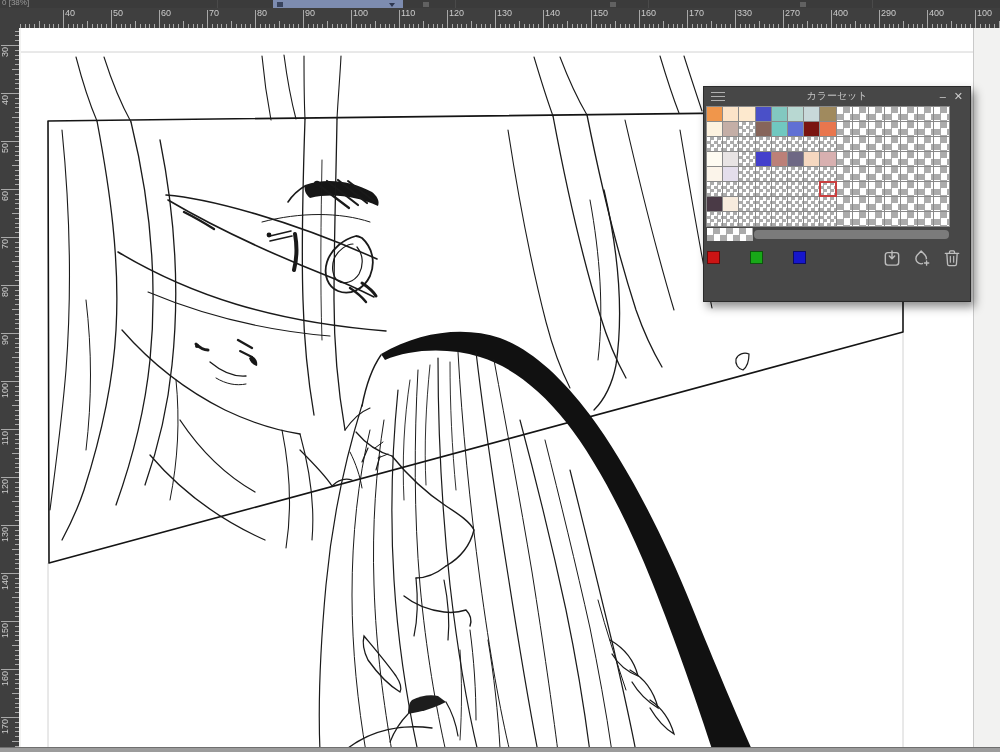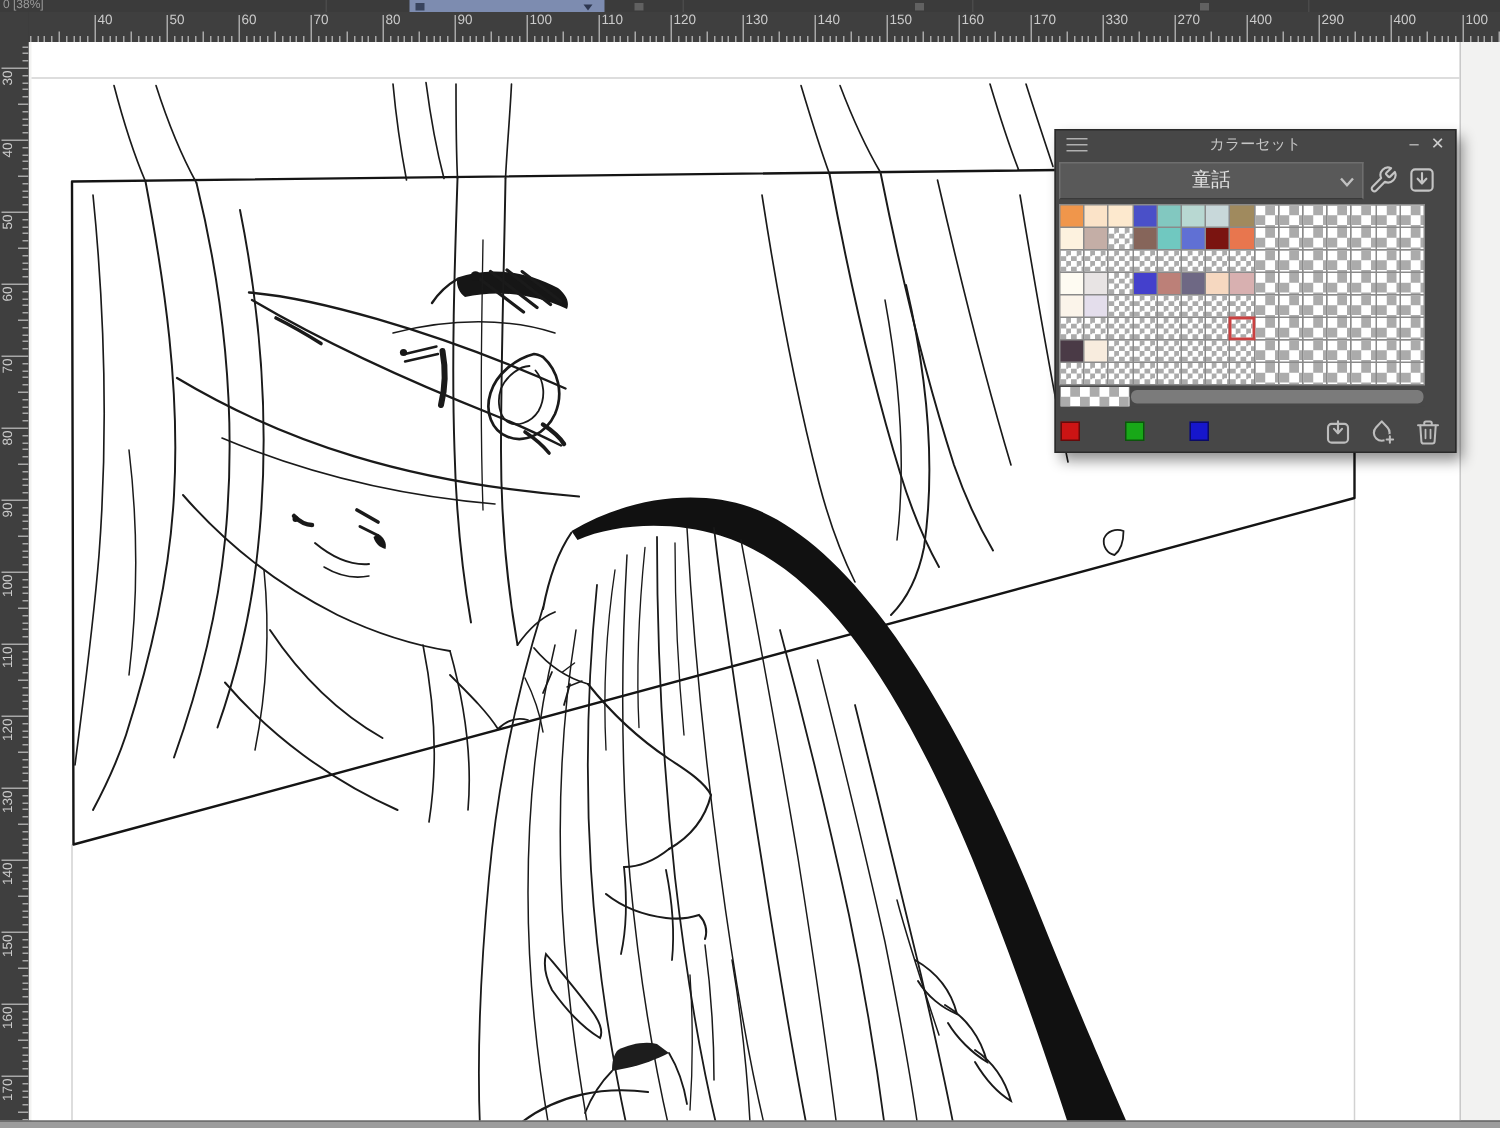--- a/index.html
+++ b/index.html
@@ -644,39 +644,20 @@
           <span></span>
           <span></span>
         </div>
       <div class="cs-title">カラーセット</div>
       <div class="cs-winbtns">
         <span class="cs-winbtn">–</span>
         <span class="cs-winbtn">✕</span>
       </div>
     </div>
 
-    <div class="cs-toolbar">
-      <div class="cs-dropdown">
-        <span class="cs-dropdown-value">童話</span>
-        <svg width="10" height="7" viewBox="0 0 10 7">
-          <polyline points="1,1 5,5.5 9,1" fill="none" stroke="#c0c0c0" stroke-width="1.6"></polyline>
-        </svg>
-      </div>
-      <div class="cs-toolicon">
-        <svg width="20" height="20" viewBox="0 0 24 24">
-          <path d="M14.7 6.3a1 1 0 0 0 0 1.4l1.6 1.6a1 1 0 0 0 1.4 0l3.77-3.77a6 6 0 0 1-7.94 7.94l-6.91 6.91a2.12 2.12 0 0 1-3-3l6.91-6.91a6 6 0 0 1 7.94-7.94l-3.76 3.76z" fill="none" stroke="#c4c4c4" stroke-width="1.7" stroke-linecap="round" stroke-linejoin="round"></path>
-        </svg>
-      </div>
-      <div class="cs-toolicon">
-        <svg width="20" height="20" viewBox="0 0 24 24">
-          <rect x="3.5" y="3.5" width="17" height="17" rx="3" fill="none" stroke="#c4c4c4" stroke-width="1.7"></rect>
-          <path d="M12 6.5 V14.5 M8.5 11 L12 14.8 L15.5 11" fill="none" stroke="#c4c4c4" stroke-width="1.7" stroke-linecap="round" stroke-linejoin="round"></path>
-        </svg>
-      </div>
-    </div>
 
     <div class="cs-grid" id="swatchGrid">
         <div class="cs-cell " style="background: rgb(240, 150, 75);"></div>
         <div class="cs-cell " style="background: rgb(251, 227, 200);"></div>
         <div class="cs-cell " style="background: rgb(253, 233, 206);"></div>
         <div class="cs-cell " style="background: rgb(74, 80, 200);"></div>
         <div class="cs-cell " style="background: rgb(130, 200, 192);"></div>
         <div class="cs-cell " style="background: rgb(184, 216, 210);"></div>
         <div class="cs-cell " style="background: rgb(200, 216, 218);"></div>
         <div class="cs-cell " style="background: rgb(160, 138, 94);"></div>

